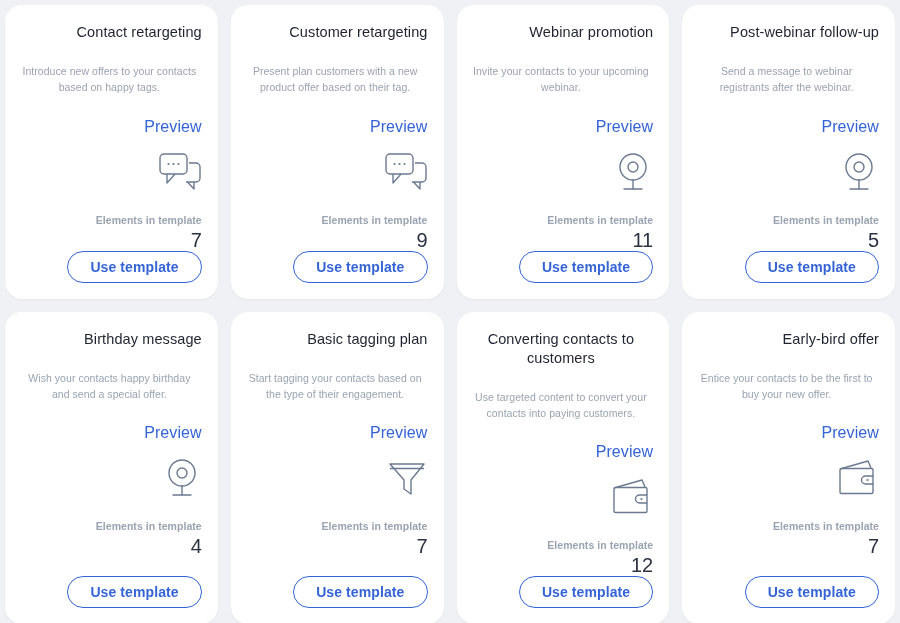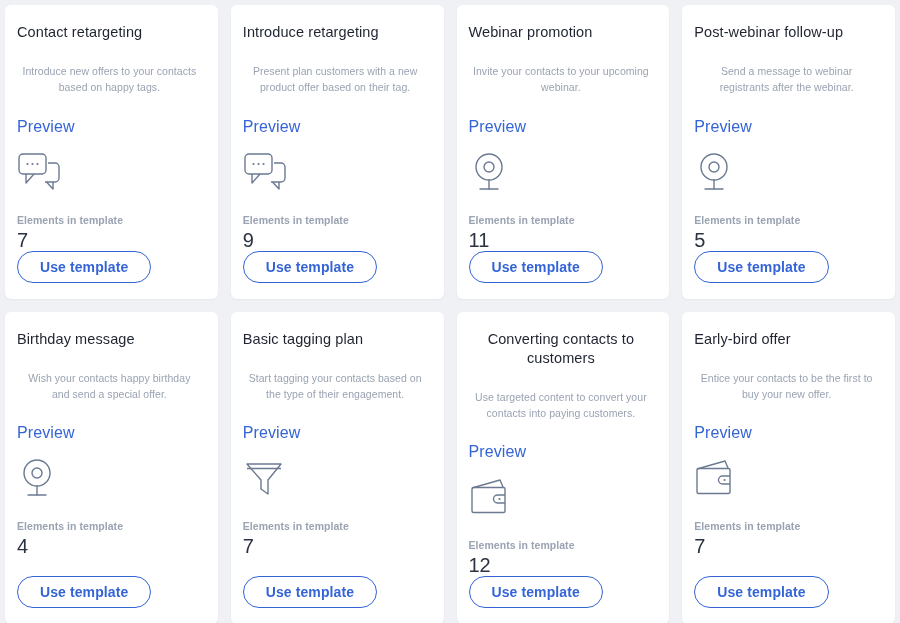--- a/index.html
+++ b/index.html
@@ -20,24 +20,24 @@
     grid-template-columns: repeat(4, 1fr);
     grid-template-rows: repeat(2, 1fr);
     gap: 13px;
     padding: 5px;
     width: 900px;
     height: 623px;
   }
 
   .template-card {
     background: #ffffff;
-    border-radius: 6px;
+    border-radius: 17px;
     display: flex;
     flex-direction: column;
-    align-items: flex-start;
+    align-items: flex-end;
     padding: 18px 16px 16px 12px;
     box-shadow: 0 1px 2px rgba(25, 35, 60, 0.05);
   }
 
   .card-title {
     font-size: 14.5px;
     font-weight: 400;
     color: #1f2430;
     text-align: center;
     line-height: 1.35;
@@ -128,21 +128,21 @@
         <circle cx="15.5" cy="12" r="1.1" fill="#6b7a91" stroke="none"></circle>
         <circle cx="20.5" cy="12" r="1.1" fill="#6b7a91" stroke="none"></circle>
       </svg>
     </div>
     <div class="elements-label">Elements in template</div>
     <div class="elements-count">7</div>
     <button class="use-template-btn">Use template</button>
   </div>
 
   <div class="template-card">
-    <div class="card-title">Introduce retargeting</div>
+    <div class="card-title">Customer retargeting</div>
     <div class="card-desc">Present plan customers with a new product offer based on their tag.</div>
     <a class="preview-link">Preview</a>
     <div class="card-icon">
       <svg width="44" height="42" viewBox="0 0 44 42" fill="none" stroke="#6b7a91" stroke-width="1.4">
         <rect x="2" y="2" width="27" height="20" rx="4"></rect>
         <path d="M9 22 L9 31 L17 22" stroke-linejoin="round"></path>
         <path d="M31 11 L38 11 A4 4 0 0 1 42 15 L42 26 A4 4 0 0 1 38 30 L28 30 L28 30"></path>
         <path d="M36 30 L36 37 L29.5 30" stroke-linejoin="round"></path>
         <circle cx="10.5" cy="12" r="1.1" fill="#6b7a91" stroke="none"></circle>
         <circle cx="15.5" cy="12" r="1.1" fill="#6b7a91" stroke="none"></circle>

